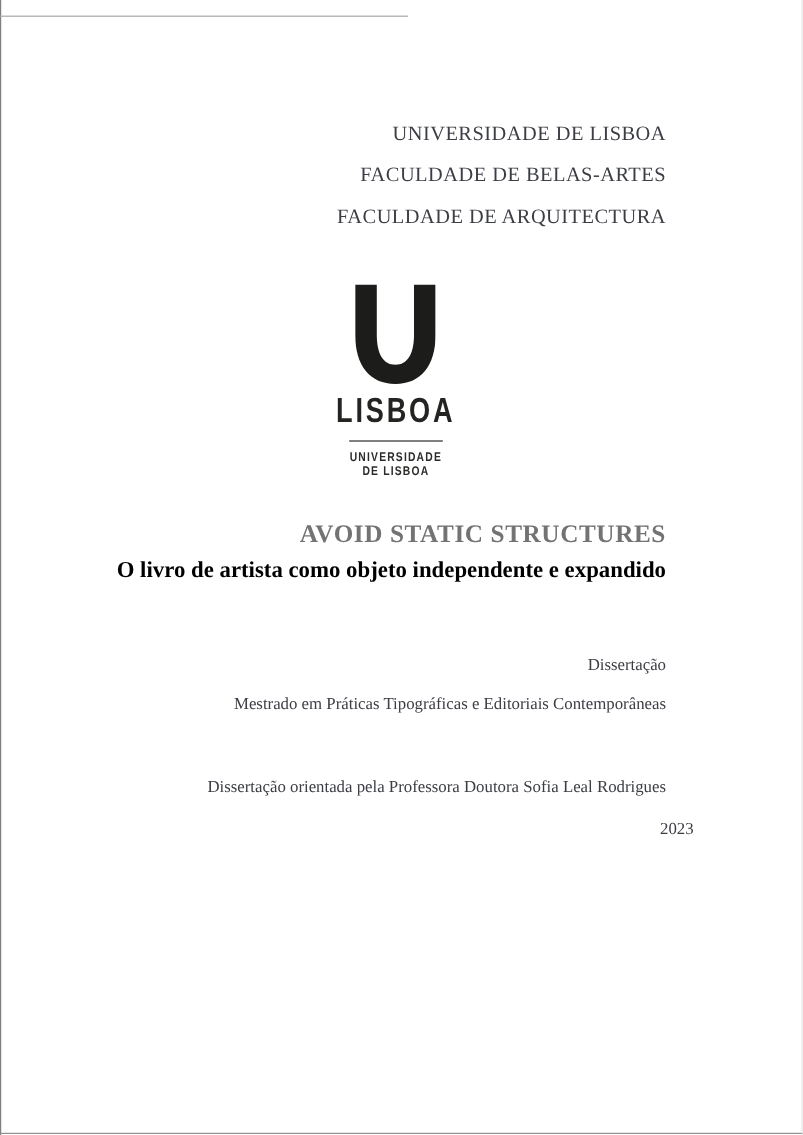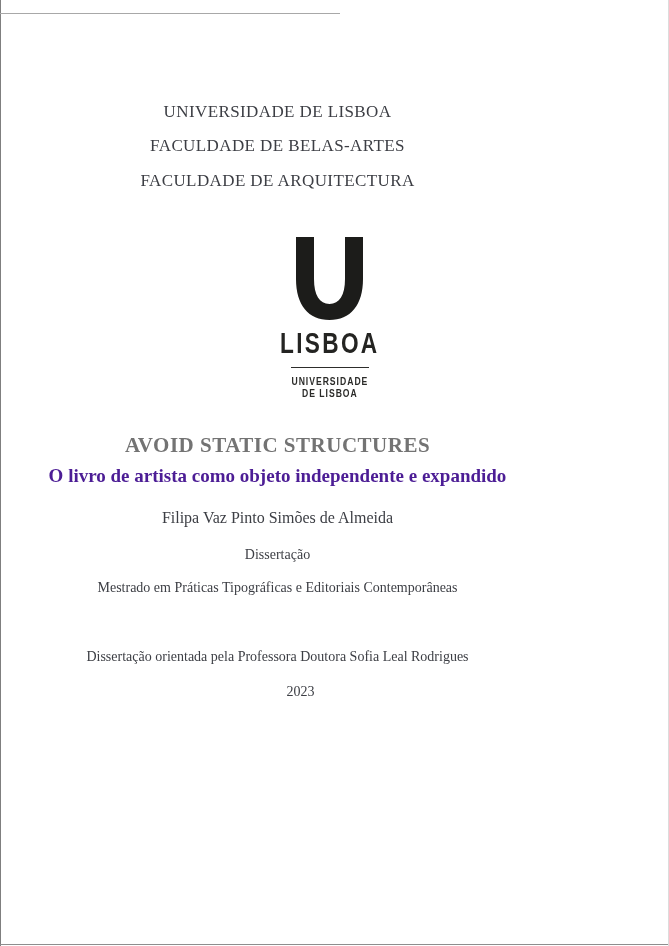--- a/index.html
+++ b/index.html
@@ -38,21 +38,21 @@
   .edge-right {
     position: absolute;
     left: 668px; top: 0;
     width: 1px; height: 946px;
     background: #dcdcdc;
   }
   .line {
     position: absolute;
     left: 0;
     width: 555px;
-    text-align: center;
+    text-align: right;
     white-space: nowrap;
   }
   .hdr {
     font-size: 17px;
     letter-spacing: 0.4px;
   }
   .hdr1 { top: 102px; }
   .hdr2 { top: 136px; }
   .hdr3 { top: 171px; }
 
@@ -100,21 +100,21 @@
     top: 433px;
     font-size: 21px;
     font-weight: bold;
     letter-spacing: 0.5px;
     color: #737373;
   }
   .subtitle {
     top: 465px;
     font-size: 19px;
     font-weight: bold;
-    color: #4c1d95;
+    color: #000000;
   }
   .author {
     top: 509px;
     font-size: 16px;
   }
   .doc-type {
     top: 547px;
     font-size: 14px;
     font-family: Liberation Serif, serif;
   }
@@ -155,19 +155,18 @@
     <div class="logo-wordmark">LISBOA</div>
     <div class="logo-rule"></div>
     <div class="logo-sub">
       <div>UNIVERSIDADE</div>
       <div>DE LISBOA</div>
     </div>
   </div>
 
   <div class="line title">AVOID STATIC STRUCTURES</div>
   <div class="line subtitle">O livro de artista como objeto independente e expandido</div>
-  <div class="line author">Filipa Vaz Pinto Simões de Almeida</div>
   <div class="line doc-type">Dissertação</div>
   <div class="line program">Mestrado em Práticas Tipográficas e Editoriais Contemporâneas</div>
   <div class="line advisor">Dissertação orientada pela Professora Doutora Sofia Leal Rodrigues</div>
   <div class="line year">2023</div>
 
 </div>
 
 </body></html>

